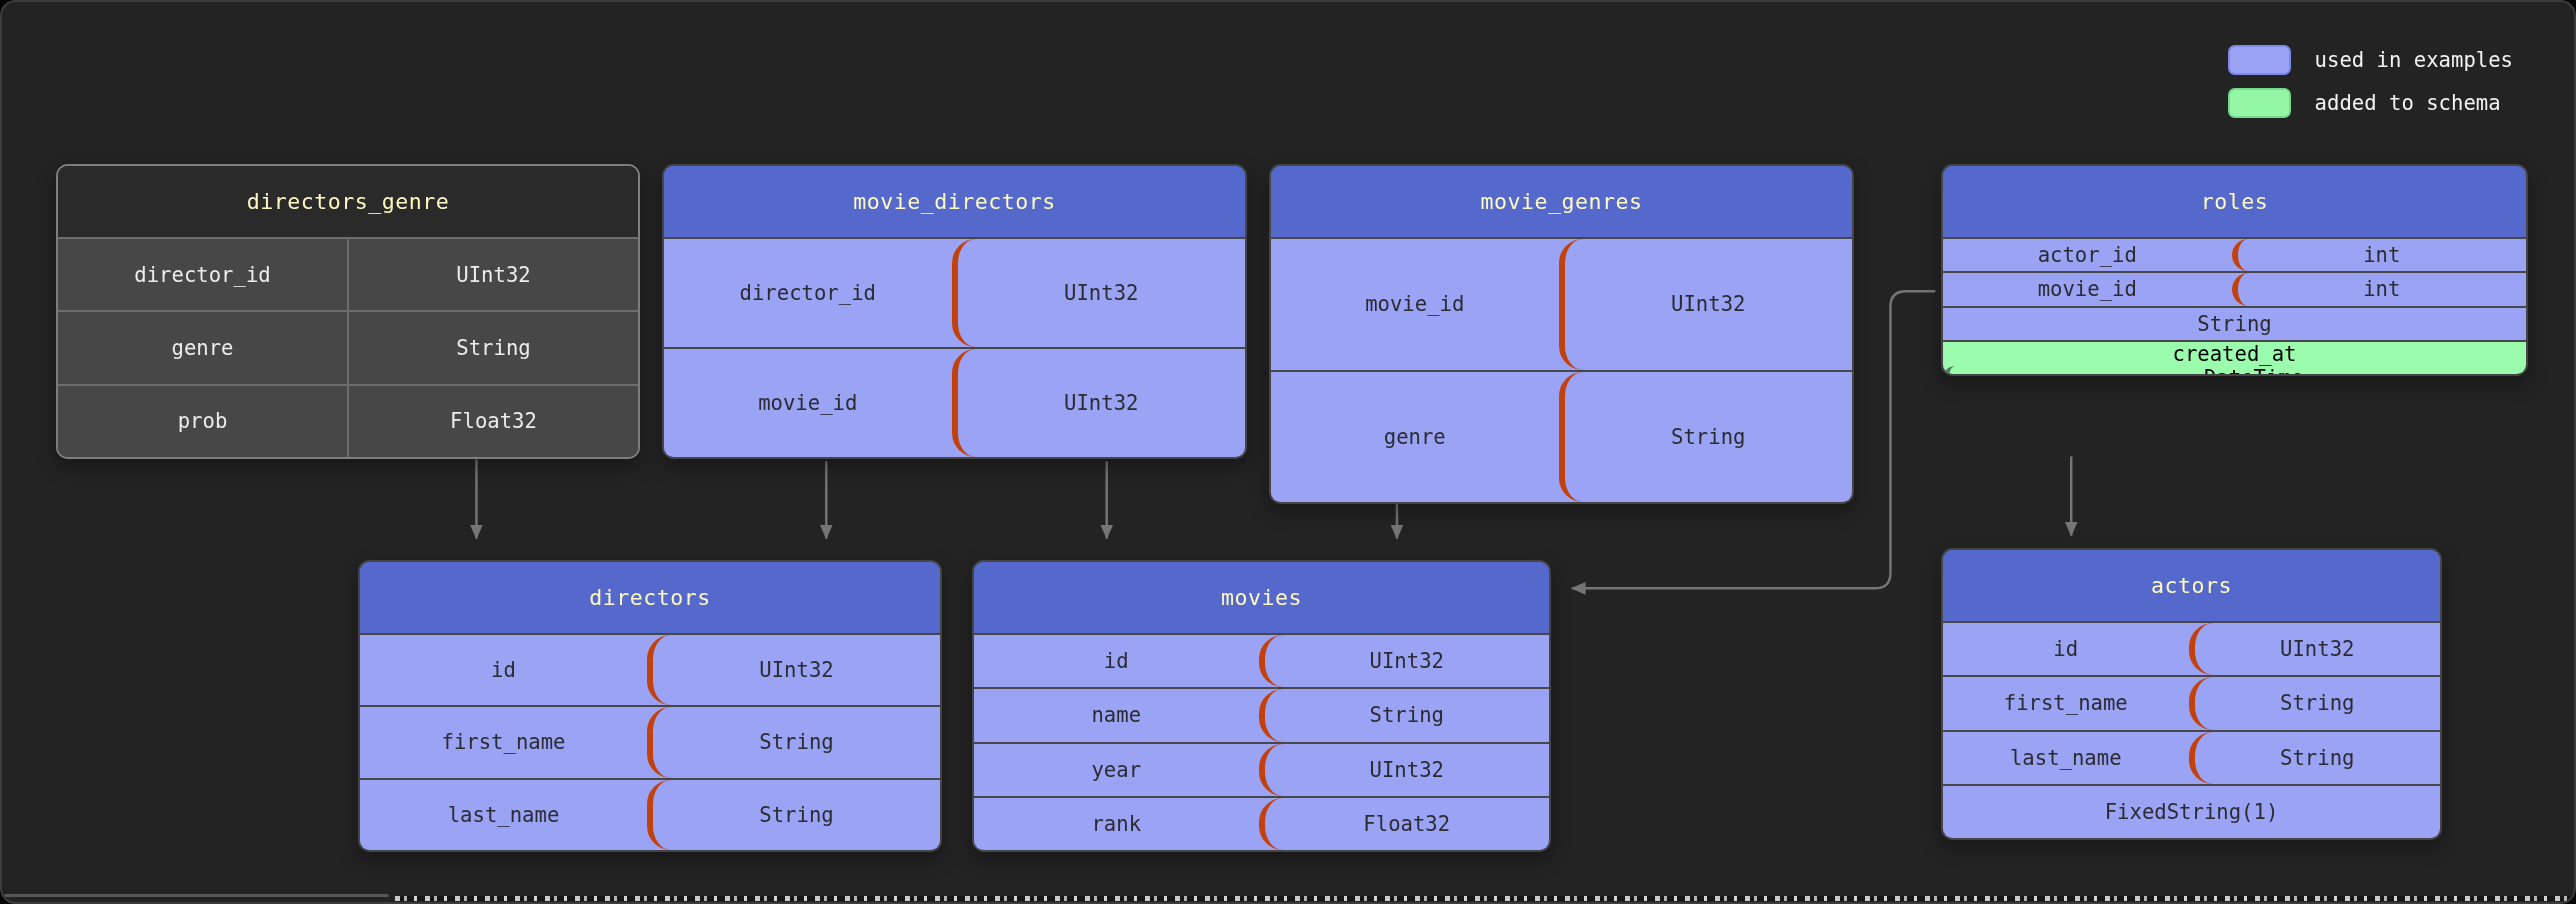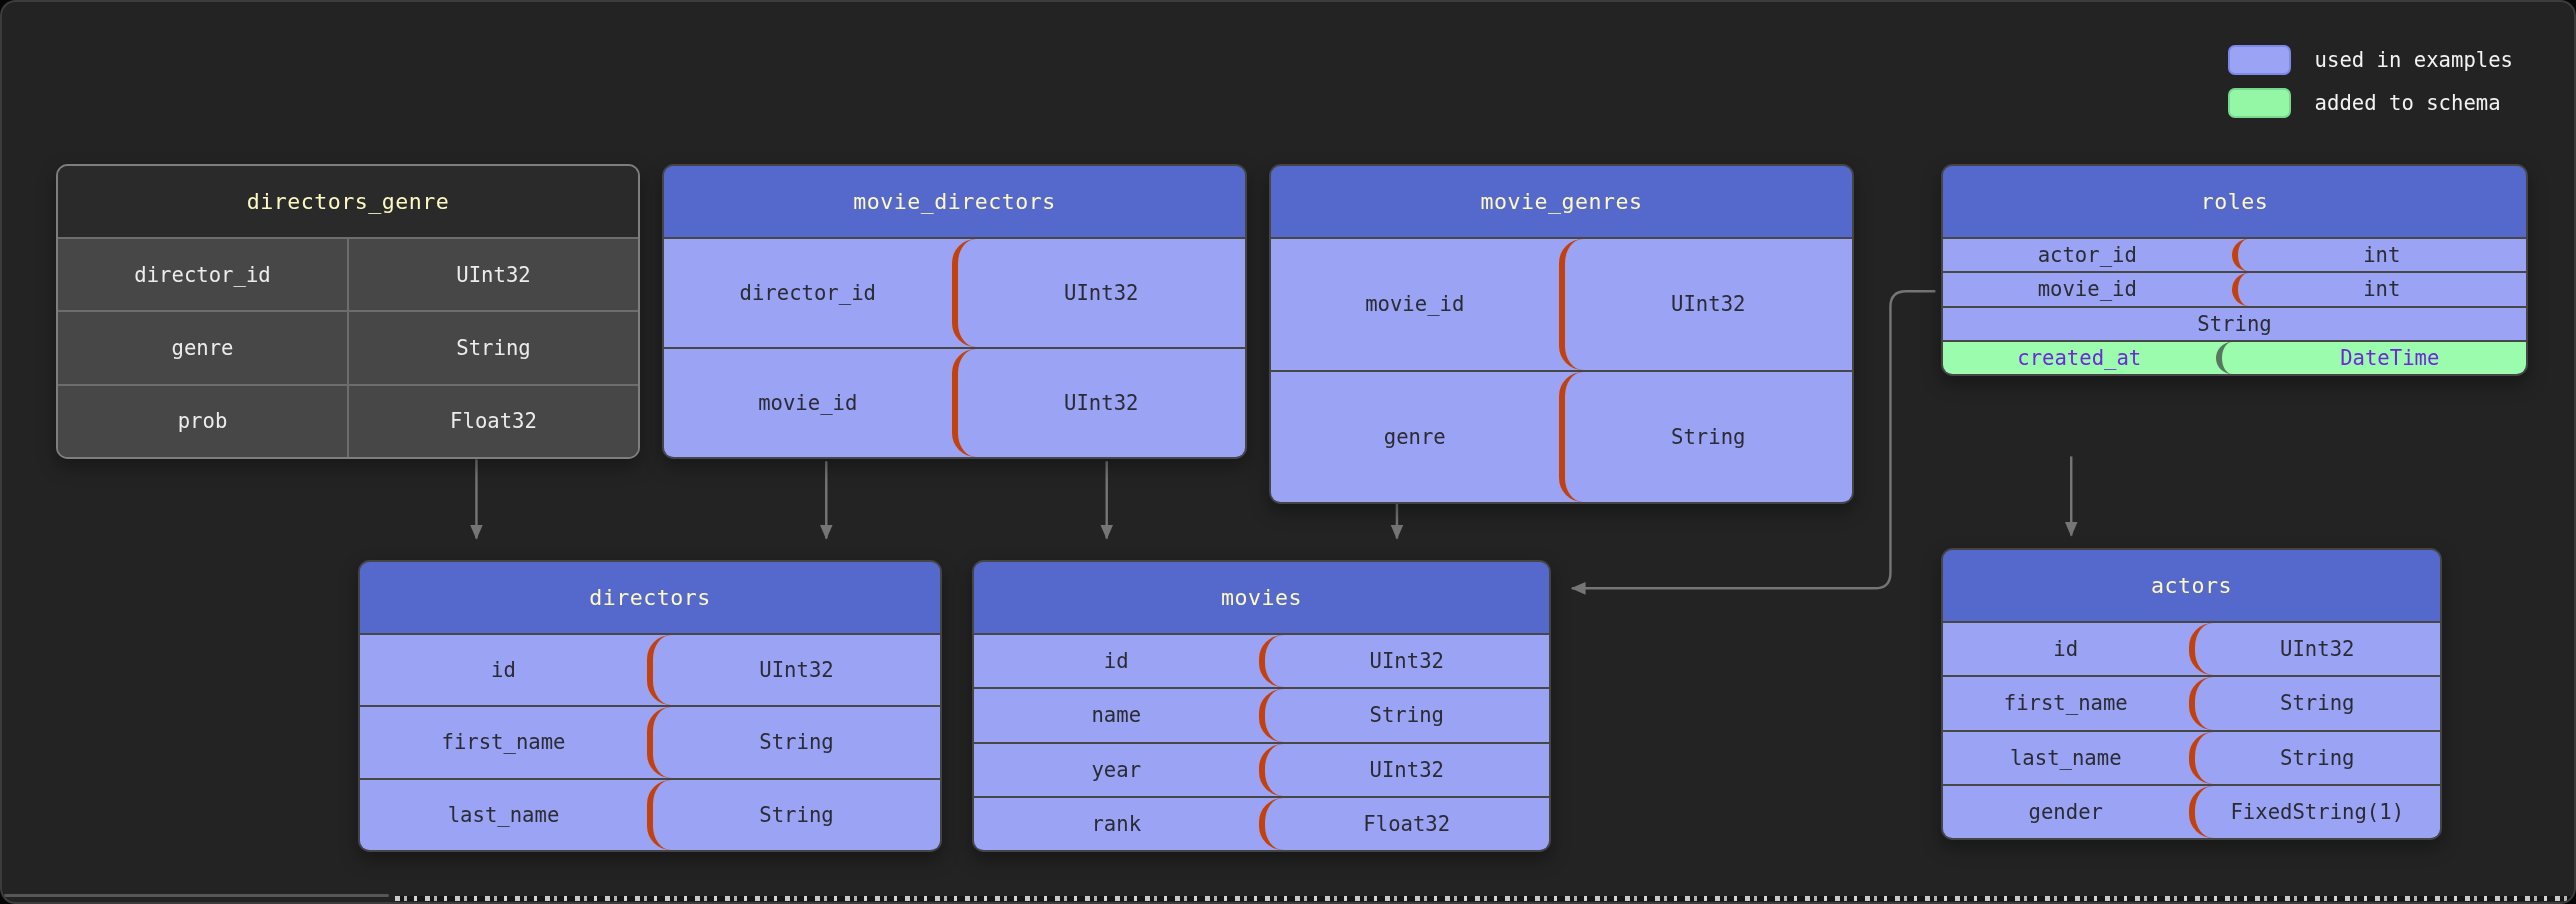--- a/index.html
+++ b/index.html
@@ -30,21 +30,21 @@
   
   .t-dark{border:2px solid #7e7e7e;background:#2a2a2a;}
   .t-dark .thead{background:#2a2a2a;}
   .t-dark .trow{background:#474747;border-top:2px solid #6d6d6d;color:#ececec;}
   .t-dark .cell + .cell{border-left:2px solid #6d6d6d;}
   
   .t-blue{border:2px solid #454545;background:#5568cb;}
   .t-blue .thead{background:#5568cb;}
   .t-blue .trow{background:#9aa3f4;border-top:2.9px solid #474747;color:#2b2b33;}
   .t-blue .cell + .cell{border-left:6px solid #c2410c;border-radius:24px;}
-  .t-blue .trow.added{background:#9cfcae;color:#6d28d9;}
+  .t-blue .trow.added{background:#9cfcae;color:#000000;flex-direction:column;}
   .t-blue .trow.added .cell + .cell{border-left-color:#58775f;padding-left:32px;}
 
   
   .legend{position:absolute;top:43px;right:61px;display:flex;flex-direction:column;gap:12.8px;}
   .legend-row{display:flex;align-items:center;gap:23.6px;}
   .swatch{width:63px;height:30px;border-radius:6.9px;box-sizing:border-box;}
   .swatch.blue{background:#9aa3f4;border:2px solid #7d89ea;}
   .swatch.green{background:#94f7a6;border:2px solid #77d98d;}
   .legend-label{font-size:20.6px;color:#f3f3f3;white-space:nowrap;}
 
@@ -195,21 +195,20 @@
     </div>
     <div class="trow">
       <div class="cell">first_name</div>
       <div class="cell">String</div>
     </div>
     <div class="trow">
       <div class="cell">last_name</div>
       <div class="cell">String</div>
     </div>
     <div class="trow">
-      <div class="cell">gender</div>
       <div class="cell">FixedString(1)</div>
     </div>
   </div>
 
   <div class="legend">
     <div class="legend-row">
       <span class="swatch blue"></span>
       <span class="legend-label">used in examples</span>
     </div>
     <div class="legend-row">

